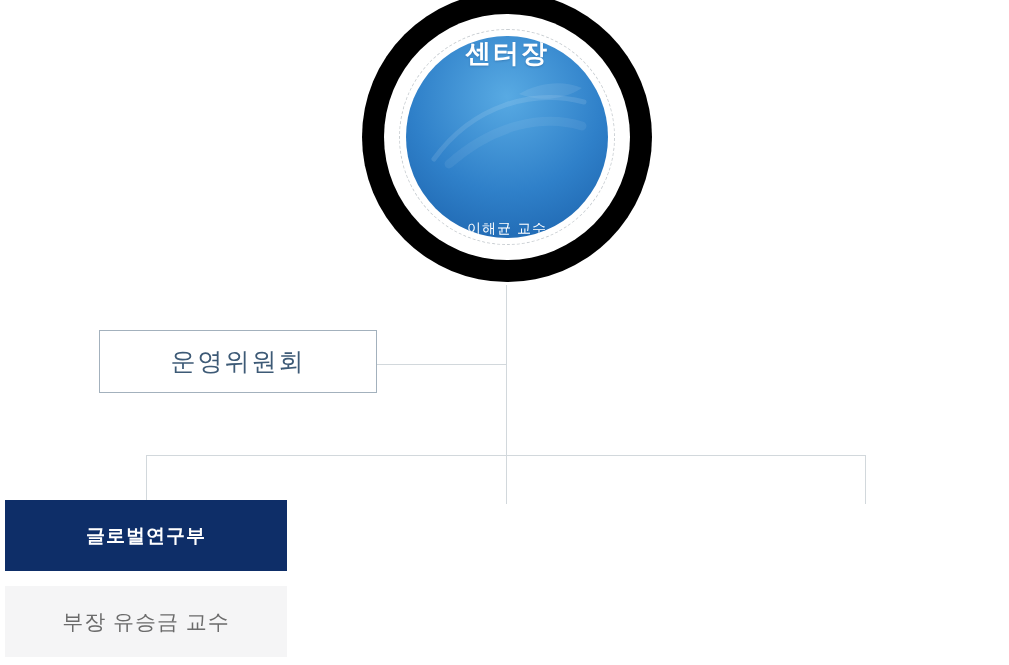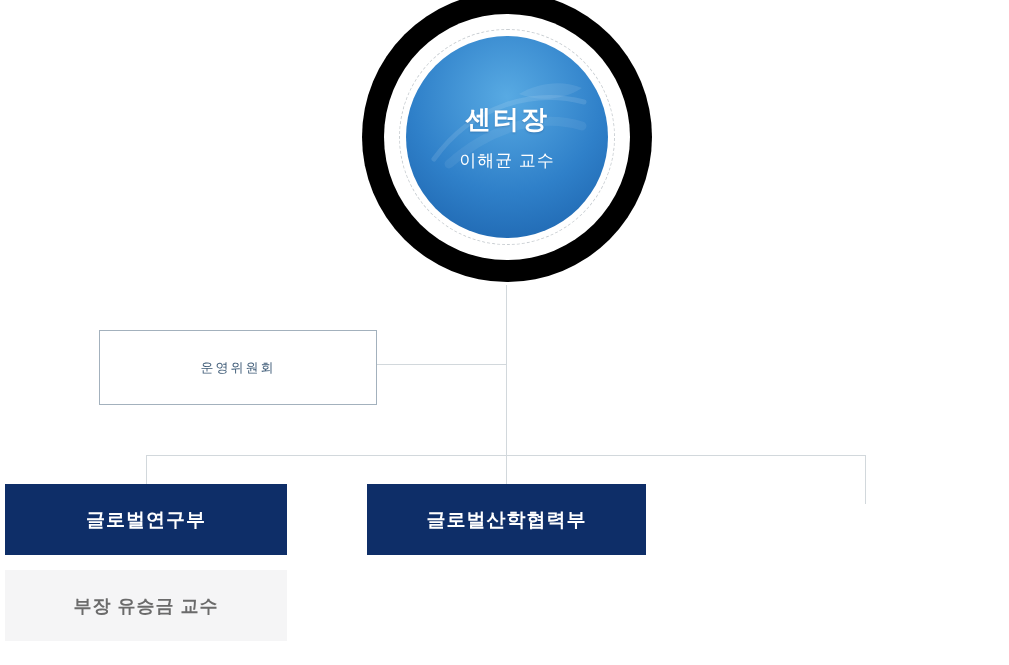--- a/index.html
+++ b/index.html
@@ -38,73 +38,73 @@
   }
   .dashed-ring{
     position:absolute;left:399px;top:29px;
     width:216px;height:216px;border-radius:50%;
     border:1px dashed var(--dash);
   }
   .blue-circle{
     position:absolute;left:406px;top:36px;
     width:202px;height:202px;border-radius:50%;
     background:radial-gradient(circle at 50% 30%, var(--blue-light) 0%, var(--blue-mid) 55%, var(--blue-dark) 100%);
-    display:flex;flex-direction:column;align-items:center;justify-content:center;
+    display:flex;flex-direction:column;align-items:center;justify-content:space-between;
     color:#ffffff;
     overflow:hidden;
   }
   .blue-circle .swirl{
     position:absolute;left:18px;top:28px;width:170px;height:120px;
     opacity:.55;pointer-events:none;
   }
   .director-title{
     position:relative;
     font-size:26px;font-weight:700;letter-spacing:2px;
     margin-bottom:12px;
     text-shadow:0 1px 2px rgba(0,40,90,.25);
   }
   .director-name{
     position:relative;
-    font-size:17px;font-weight:400;letter-spacing:1px;
+    font-size:14px;font-weight:400;letter-spacing:1px;
   }
   
   .line{position:absolute;background:var(--line);}
   .v-center{left:506px;top:285px;width:1px;height:219px;}
   .h-committee{left:377px;top:364px;width:129px;height:1px;}
   .h-branch{left:146px;top:455px;width:720px;height:1px;}
   .v-stub-left{left:146px;top:455px;width:1px;height:49px;}
   .v-stub-right{left:865px;top:455px;width:1px;height:49px;}
   
   .committee{
     position:absolute;left:99px;top:330px;
-    width:278px;height:75px;
+    width:278px;height:63px;
     background:#ffffff;
     border:1px solid var(--committee-border);
     display:flex;align-items:center;justify-content:center;
     color:var(--committee-text);
-    font-size:13px;letter-spacing:2px;font-weight:400;
+    font-size:25px;letter-spacing:2px;font-weight:400;
   }
   
-  .dept{position:absolute;top:484px;}
+  .dept{position:absolute;top:500px;}
   .dept-1{left:5px;width:282px;}
   .dept-2{left:367px;width:279px;}
   .dept-3{left:726px;width:279px;}
   .dept-label{
     height:71px;
     background:var(--navy);
     color:#ffffff;
     display:flex;align-items:center;justify-content:center;
     font-size:19px;font-weight:700;letter-spacing:1px;
   }
   .dept-head{
     height:71px;margin-top:15px;
     background:var(--head-bg);
     color:var(--head-text);
     display:flex;align-items:center;justify-content:center;
-    font-size:18px;letter-spacing:1px;font-weight:bold;
+    font-size:21px;letter-spacing:1px;
   }
 </style>
 </head>
 <body>
 
 <div class="stage">
 
   <div class="black-ring"></div>
   <div class="white-disc"></div>
   <div class="dashed-ring"></div>
@@ -127,19 +127,18 @@
   <div class="committee">
     <span>운영위원회</span>
   </div>
 
   <div class="dept dept-1">
     <div class="dept-label">글로벌연구부</div>
     <div class="dept-head">부장 유승금 교수</div>
   </div>
 
   <div class="dept dept-2">
-    <div class="dept-label">글로벌산학협력부</div>
   </div>
 
   <div class="dept dept-3">
   </div>
 
 </div>
 
 </body></html>

